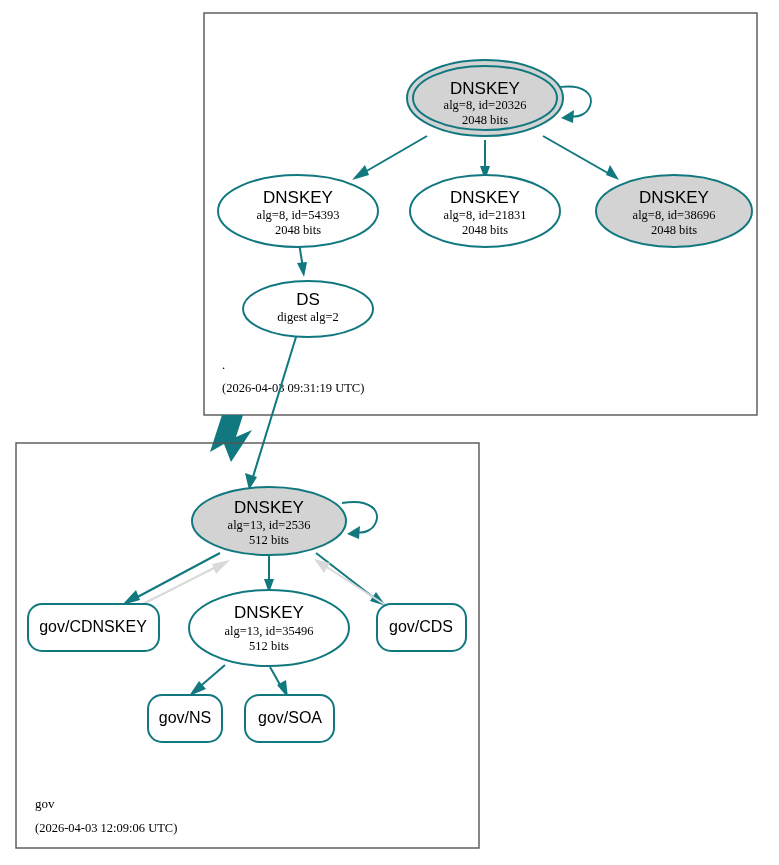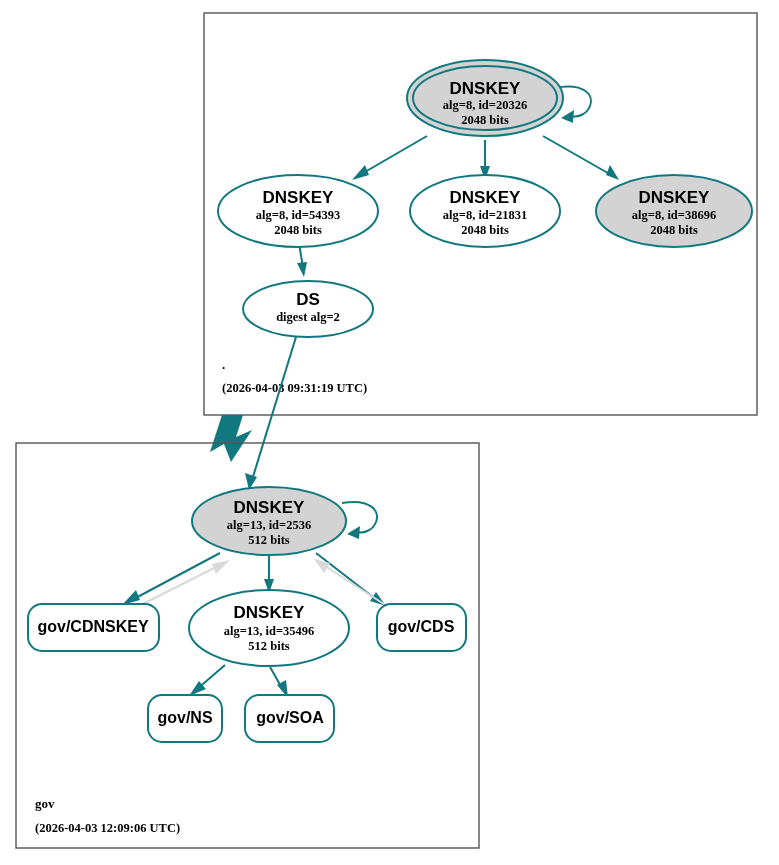--- a/index.html
+++ b/index.html
@@ -10,21 +10,20 @@
   body {
     width: 779px;
     height: 865px;
     font-family: "Liberation Sans", sans-serif;
     overflow: hidden;
   }
   #graph-root {
     position: relative;
     width: 779px;
     height: 865px;
-    font-weight: bold;
   }
   svg#dnssec-graph {
     display: block;
     width: 779px;
     height: 865px;
   }
   .cluster-box {
     fill: none;
     stroke: #555555;
     stroke-width: 1.4;

